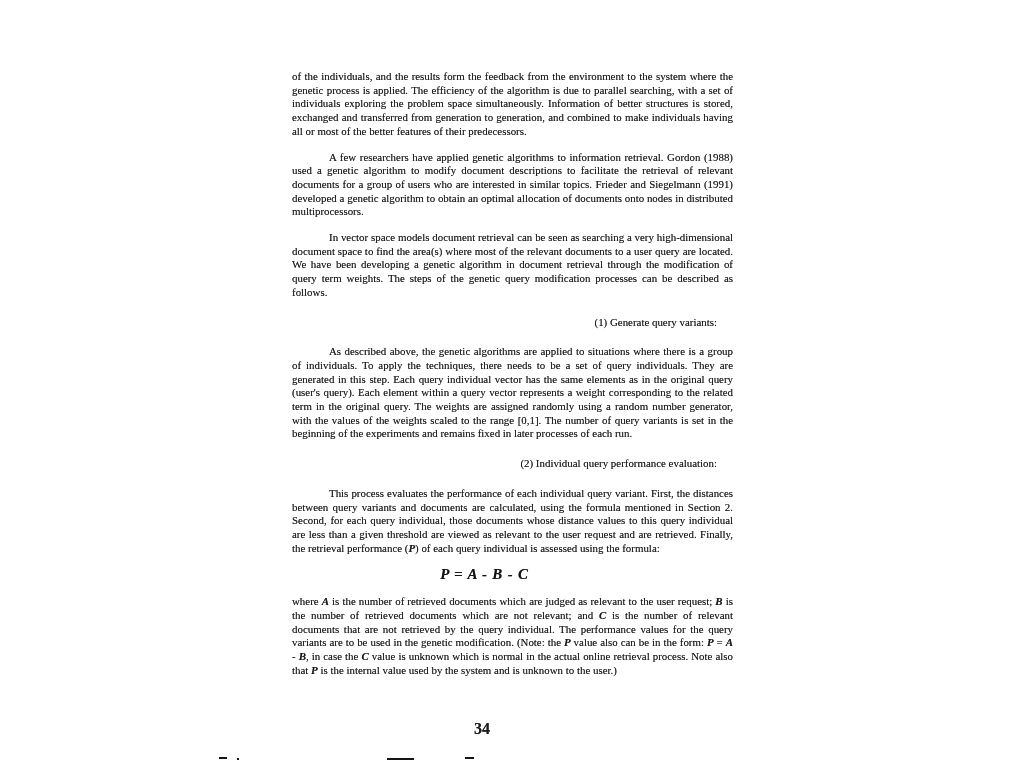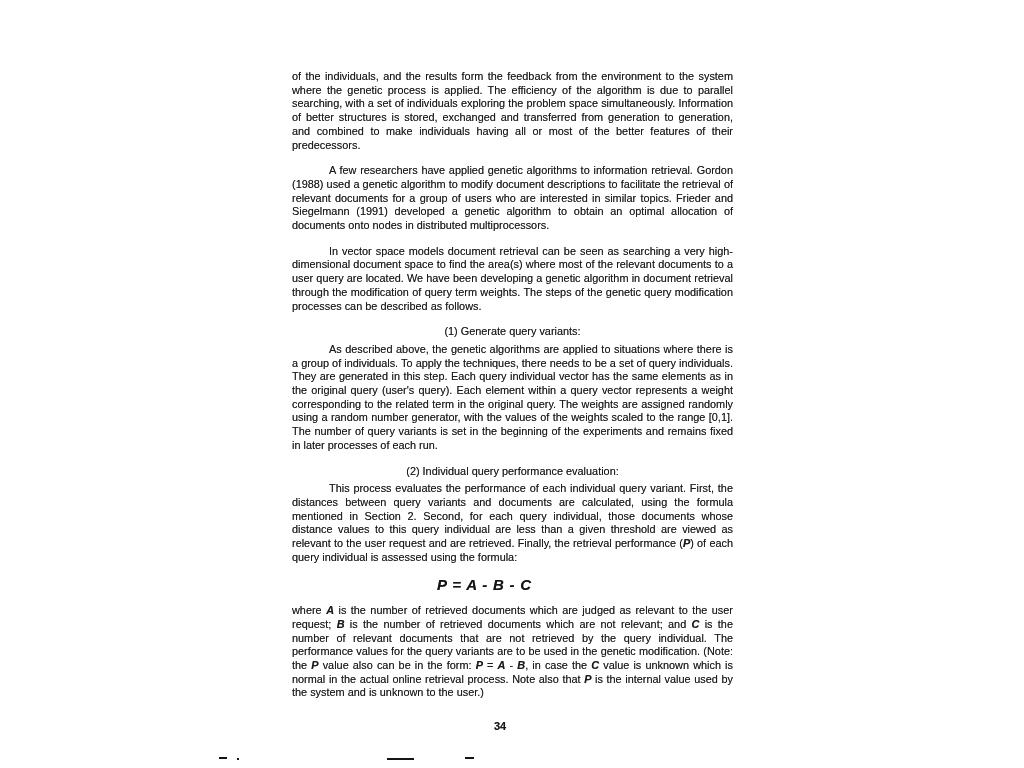--- a/index.html
+++ b/index.html
@@ -6,67 +6,67 @@
     margin: 0;
     padding: 0;
     background: #ffffff;
   }
   .page {
     position: relative;
     width: 1024px;
     height: 768px;
     background: #ffffff;
     overflow: hidden;
-    font-family: Liberation Sans, sans-serif;
+    font-family: Liberation Serif, serif;
   }
   .text-column {
     position: absolute;
     left: 292px;
     top: 70px;
     width: 441px;
     font-size: 10.9px;
     line-height: 13.7px;
     text-align: justify;
     color: #1b1b1b;
     text-shadow: 0 0 0.45px rgba(0,0,0,0.55);
   }
   .para {
     margin: 0 0 12px 0;
   }
   .indent {
     text-indent: 37px;
   }
   .list-heading {
-    margin: 0;
-    text-align: center;
+    margin: 16px;
+    text-align: right;
   }
   .list-body {
     margin: 4px 0 12px 0;
   }
   .var {
     font-weight: bold;
     font-style: italic;
   }
   .formula-line {
     margin: 13px 0 13px 0;
     padding-right: 56px;
     text-align: center;
     font-size: 15px;
     letter-spacing: 0.8px;
     font-weight: bold;
     font-style: italic;
     color: #141414;
   }
   .page-number {
     position: absolute;
-    left: 486px;
+    left: 468px;
     top: 720px;
     width: 28px;
     text-align: center;
-    font-size: 11px;
+    font-size: 16px;
     font-weight: bold;
     color: #1b1b1b;
     text-shadow: 0 0 0.45px rgba(0,0,0,0.55);
   }
   .artifact {
     position: absolute;
     background: #151515;
   }
   .artifact-1 { left: 219px; top: 757px; width: 8px;  height: 2px; }
   .artifact-2 { left: 237px; top: 758px; width: 2px;  height: 2px; }

